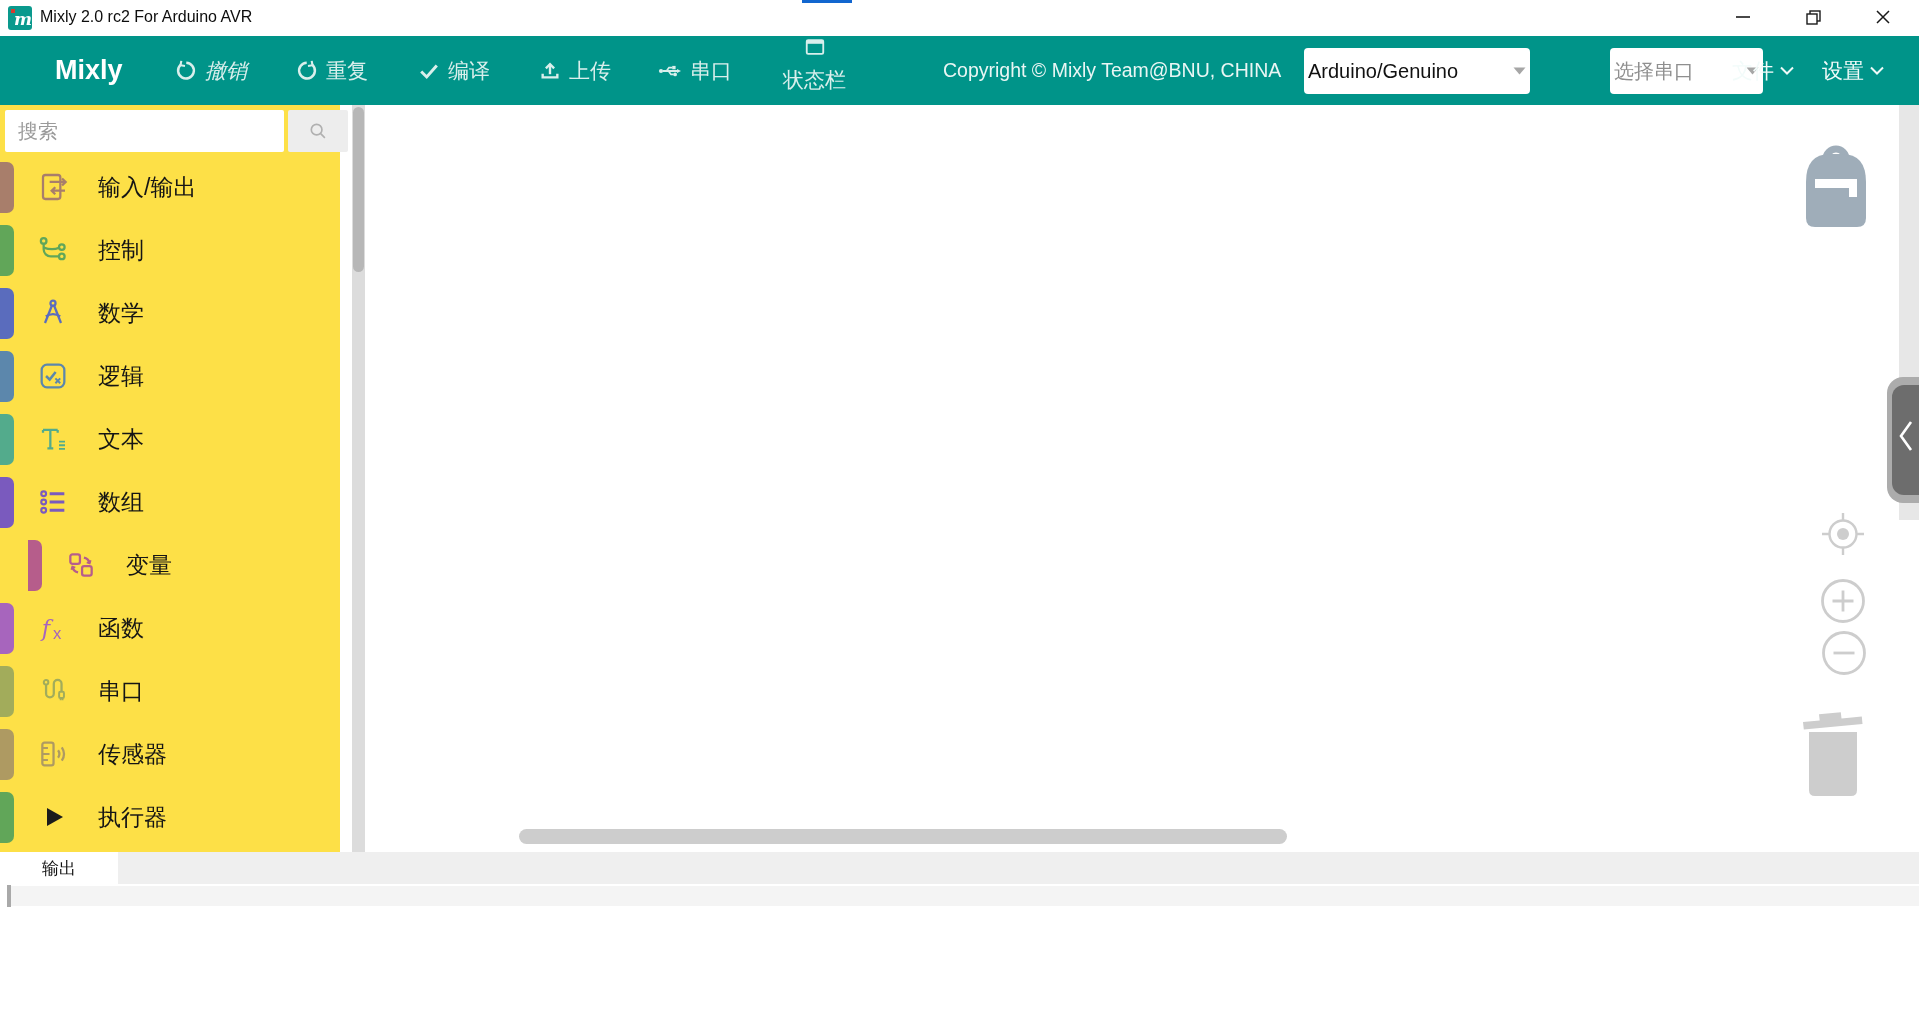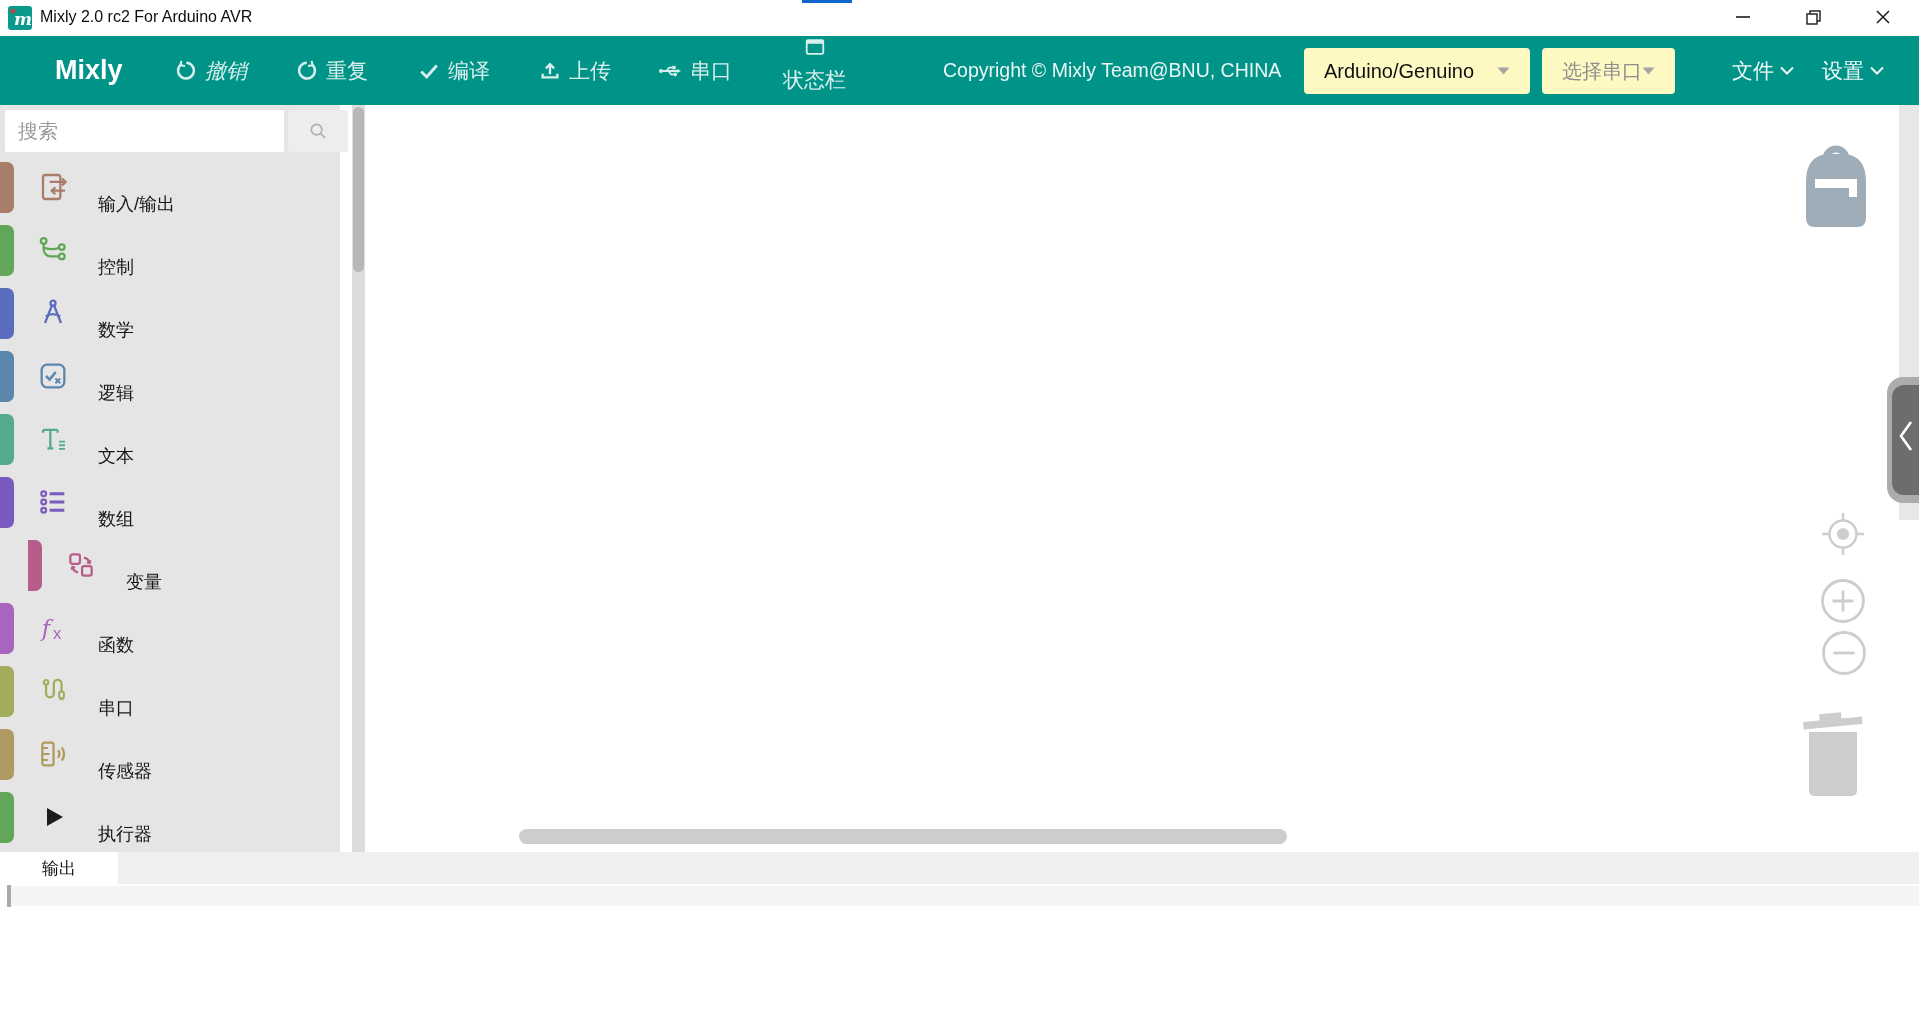--- a/index.html
+++ b/index.html
@@ -16,47 +16,47 @@
 
   
   .toolbar{position:absolute;left:0;top:36px;width:1919px;height:69px;background:#009489;}
   .brand{position:absolute;left:55px;top:0;height:100%;display:flex;align-items:center;
     color:#ffffff;font-size:27px;font-weight:bold;}
   .tb-item{position:absolute;top:0;height:100%;display:flex;align-items:center;gap:8px;
     color:#d9efec;font-size:21px;white-space:nowrap;cursor:pointer;}
   .tb-item svg{display:block;}
   .copyright{position:absolute;left:943px;top:0;height:100%;display:flex;align-items:center;
     color:#e9f6f4;font-size:19.5px;white-space:nowrap;}
-  .dropdown{position:absolute;top:12px;height:46px;background:#fef9c3;border-radius:4px;
-    display:flex;align-items:center;justify-content:space-between;padding:0 20px;cursor:pointer;}
+  .dropdown{position:absolute;top:12px;height:46px;background:#ffffff;border-radius:4px;
+    display:flex;align-items:center;justify-content:space-between;padding:0 4px;cursor:pointer;}
   .dd-board{left:1304px;width:226px;}
-  .dd-port{left:1542px;width:133px;}
+  .dd-port{left:1610px;width:153px;}
   .dd-value{font-size:20px;color:#111;}
   .dd-value.muted{color:#8f8f8f;}
   .menu{position:absolute;top:0;height:100%;display:flex;align-items:center;gap:6px;
     color:#f2fbfa;font-size:21px;cursor:pointer;}
   .m-file{left:1732px;}
   .m-settings{left:1822px;}
 
   
-  .sidebar{position:absolute;left:0;top:105px;width:340px;height:747px;background:#e5e5e5;text-decoration:underline;}
+  .sidebar{position:absolute;left:0;top:105px;width:340px;height:747px;background:#fde047;text-decoration:underline;}
   .search-input{position:absolute;left:5px;top:5px;width:279px;height:42px;border:none;outline:none;
     background:#ffffff;border-radius:2px;padding:0 13px;font-size:20px;color:#333;
     font-family:"Liberation Sans","DejaVu Sans",sans-serif;}
   .search-input::placeholder{color:#9a9a9a;}
   .search-btn{position:absolute;left:288px;top:5px;width:60px;height:42px;background:#ededed;
     border-radius:2px;display:flex;align-items:center;justify-content:center;cursor:pointer;}
   .v-track{position:absolute;left:352px;top:0;width:13px;height:747px;background:#dcdcdc;}
   .v-thumb{position:absolute;left:1px;top:2px;width:11px;height:165px;background:#b7b7b7;border-radius:6px;}
   .cat{position:absolute;left:0;width:351px;height:63px;cursor:pointer;}
   .cat-bar{position:absolute;left:0;top:6px;width:14px;height:51px;border-radius:0 7px 7px 0;}
   .cat-icon{position:absolute;left:37px;top:15px;width:32px;height:32px;}
   .cat-icon svg{display:block;width:32px;height:32px;}
-  .cat-label{position:absolute;left:98px;top:16px;height:63px;display:flex;align-items:center;
-    font-size:18px;color:#151515;white-space:nowrap;}
+  .cat-label{position:absolute;left:98px;top:0;height:63px;display:flex;align-items:center;
+    font-size:23px;color:#151515;white-space:nowrap;}
 
   
   .canvas{position:absolute;left:365px;top:105px;width:1554px;height:747px;background:#ffffff;}
   .right-strip{position:absolute;left:1899px;top:105px;width:20px;height:415px;background:#e7e7e7;}
   .backpack{position:absolute;left:1804px;top:136px;width:64px;height:92px;cursor:pointer;}
   .zoom-ctl{position:absolute;cursor:pointer;}
   .trash{position:absolute;left:1801px;top:706px;width:64px;height:92px;cursor:pointer;}
   .h-thumb{position:absolute;left:519px;top:829px;width:768px;height:15px;background:#cdcdcd;
     border-radius:8px;cursor:pointer;}
   .collapse-outer{position:absolute;left:1887px;top:377px;width:46px;height:126px;background:#acacac;

